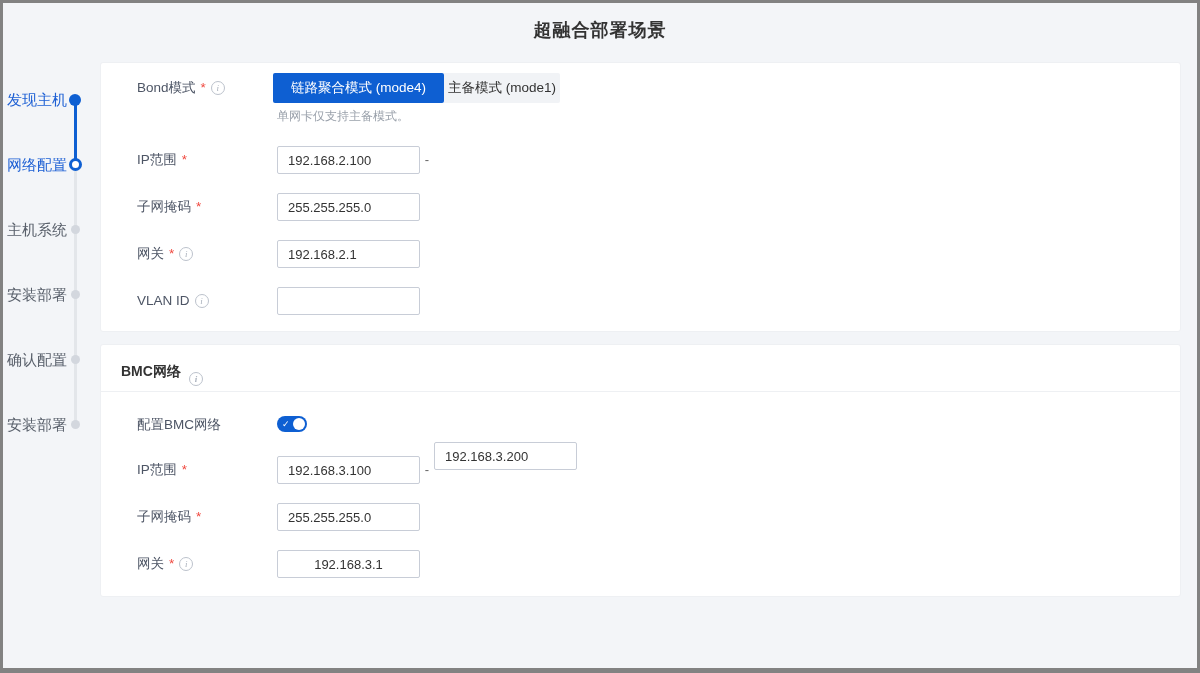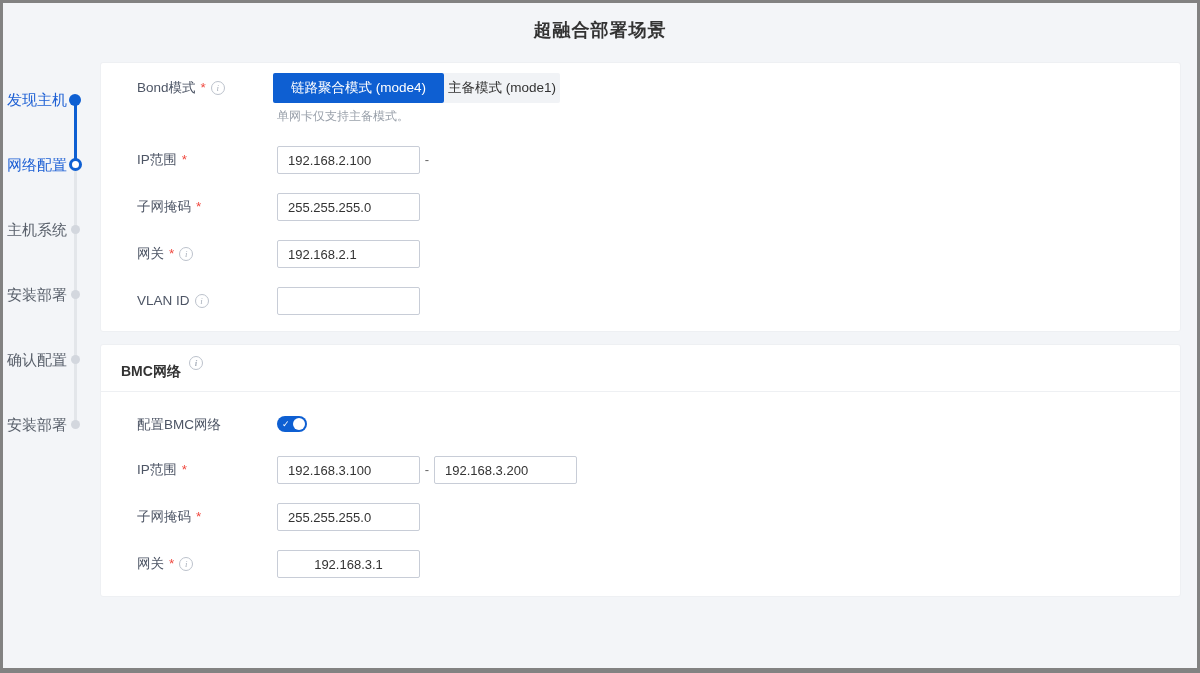--- a/index.html
+++ b/index.html
@@ -70,21 +70,21 @@
   }
   .range-sep {
     position:absolute; width:14px; text-align:center; font-size:13px;
     color:#666; line-height:28px;
   }
   .col1 { left:176px; }
   .col2 { left:333px; }
   .sep-pos { left:319px; }
 
   .section-header {
-    position:absolute; left:20px; top:11px; display:flex; align-items:flex-start; gap:8px;
+    position:absolute; left:20px; top:11px; display:flex; align-items:flex-end; gap:8px;
     font-size:14px; font-weight:600; color:#333; line-height:30px;
   }
   .divider { position:absolute; left:0; top:46px; width:100%; height:1px; background:#eef0f3; }
 
   .toggle {
     position:absolute; left:176px; top:71px; width:30px; height:16px;
     background:#0e5fd2; border-radius:8px; cursor:pointer;
   }
   .toggle .check {
     position:absolute; left:5px; top:1px; color:#fff; font-size:9px; line-height:14px;
@@ -189,21 +189,21 @@
       <span class="check">✓</span>
       <span class="knob"></span>
     </div>
 
     <div class="field-label" style="top:111px">
       <span>IP范围</span>
       <span class="req">*</span>
     </div>
     <input class="input col1" style="top: 111px;" value="192.168.3.100">
     <div class="range-sep sep-pos" style="top:111px">-</div>
-    <input class="input col2" style="top: 111px;" value="192.168.3.200">
+    <input class="input col2" style="top: 97px;" value="192.168.3.200">
 
     <div class="field-label" style="top:158px">
       <span>子网掩码</span>
       <span class="req">*</span>
     </div>
     <input class="input col1" style="top: 158px;" value="255.255.255.0">
 
     <div class="field-label" style="top:205px">
       <span>网关</span>
       <span class="req">*</span>

